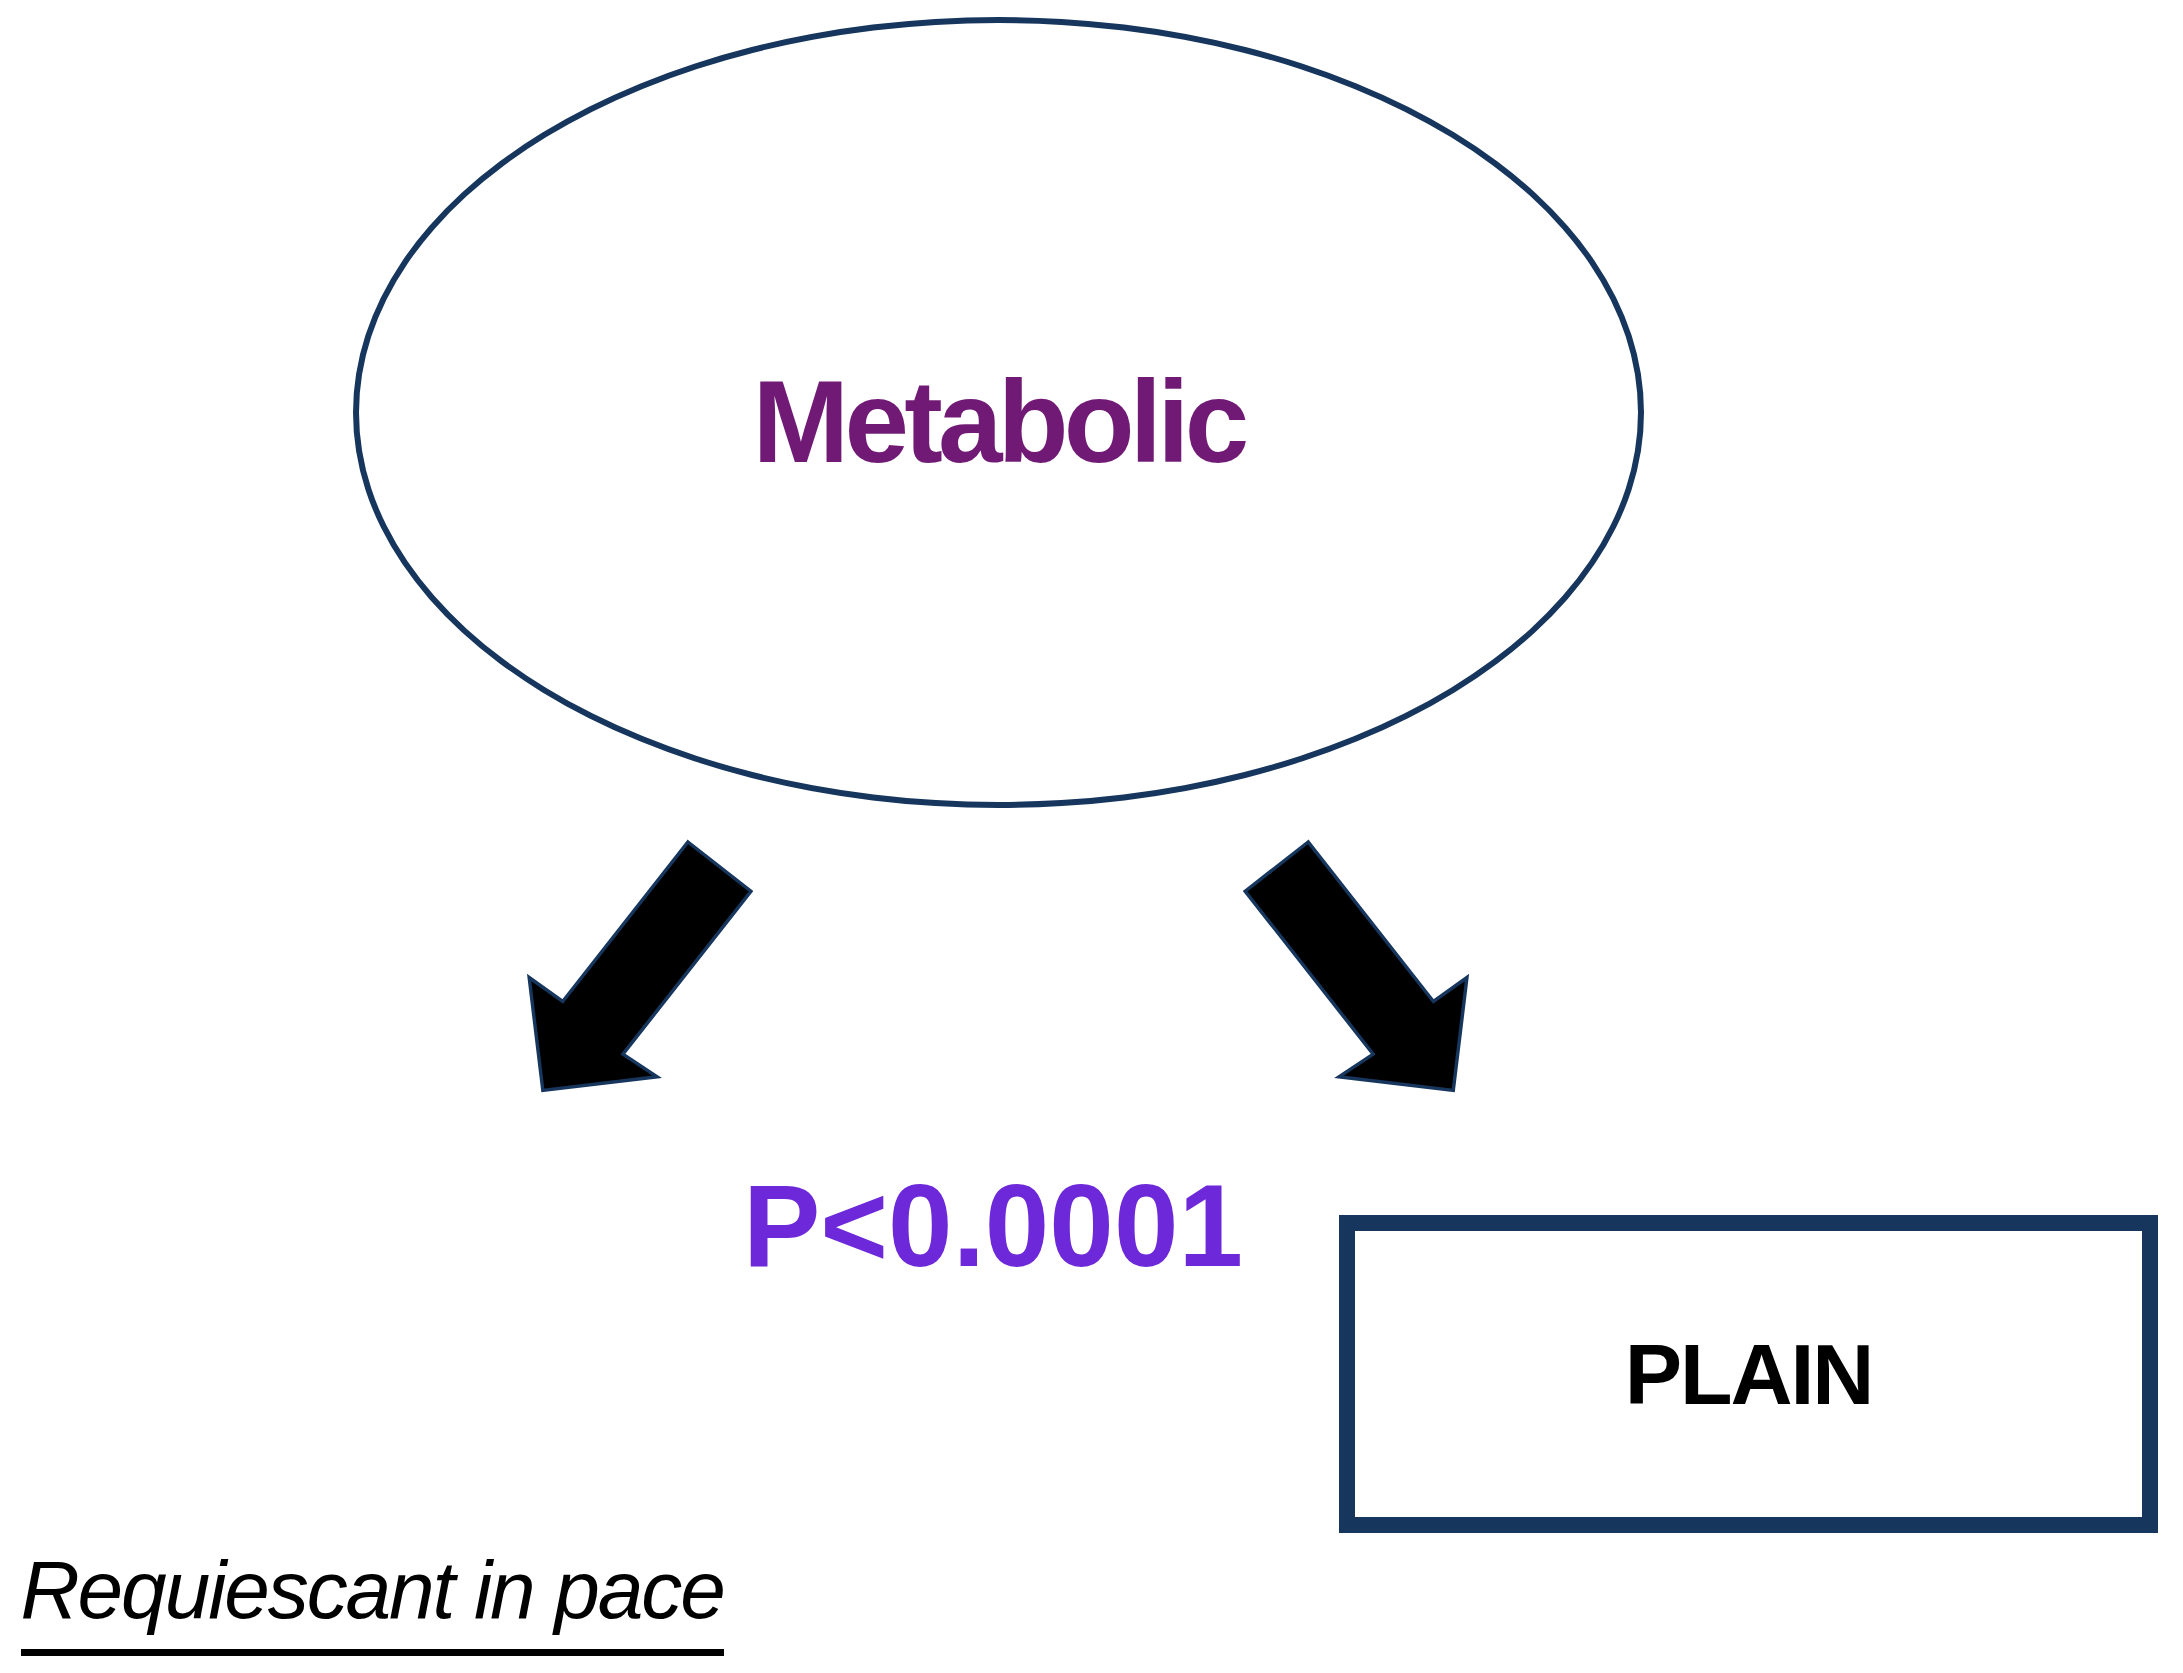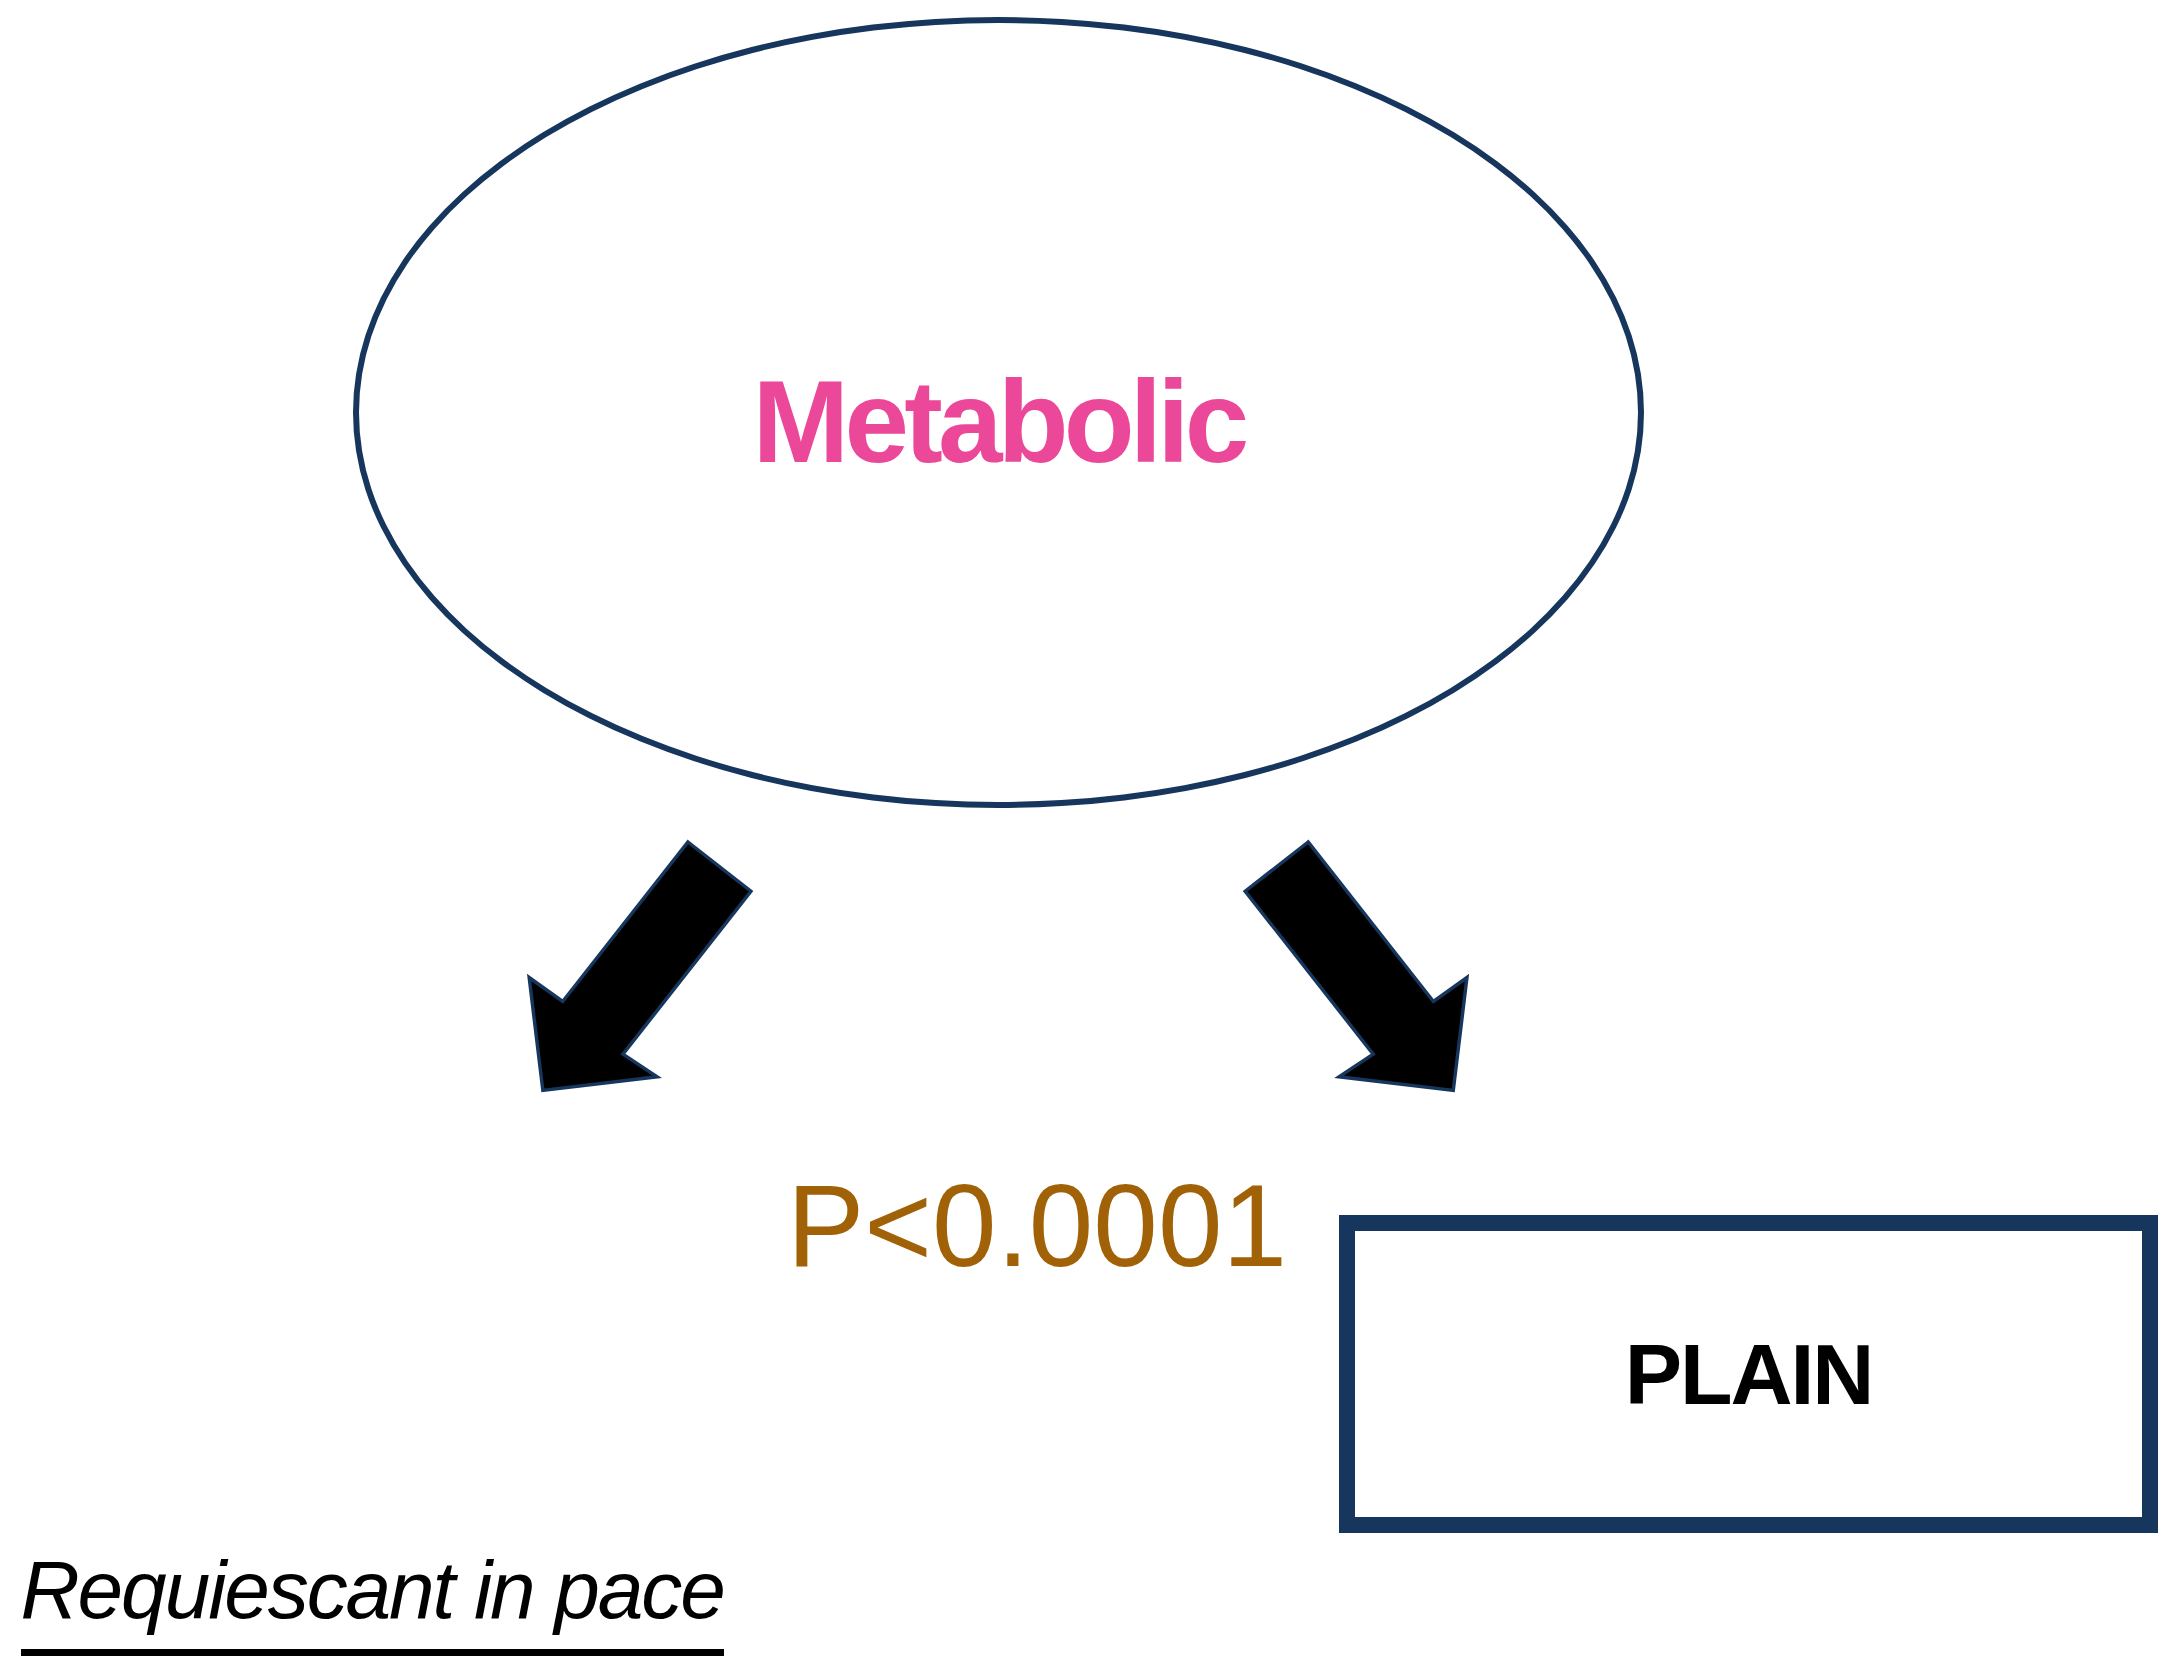--- a/index.html
+++ b/index.html
@@ -30,21 +30,21 @@
     display: flex;
     flex-direction: column;
     align-items: center;
     justify-content: center;
     padding-top: 20.5px;
   }
   .ellipse-line {
     font-size: 116px;
     line-height: 177px;
     font-weight: bold;
-    color: #ec4899;
+    color: #701a75;
     letter-spacing: -4.8px;
     white-space: nowrap;
   }
 
   
   .arrows-svg {
     position: absolute;
     left: 0;
     top: 0;
     width: 2183px;
@@ -53,26 +53,26 @@
   .block-arrow {
     fill: #000000;
     stroke: #17365d;
     stroke-width: 5px;
     stroke-linejoin: miter;
   }
 
   
   .p-value {
     position: absolute;
-    left: 787px;
+    left: 743px;
     top: 1168px;
     font-size: 116px;
     line-height: 1;
-    font-weight: normal;
-    color: #a16207;
+    font-weight: bold;
+    color: #6d28d9;
     white-space: nowrap;
   }
 
   
   .idf-box {
     position: absolute;
     left: 55px;
     top: 1208px;
     width: 592px;
     height: 283px;

